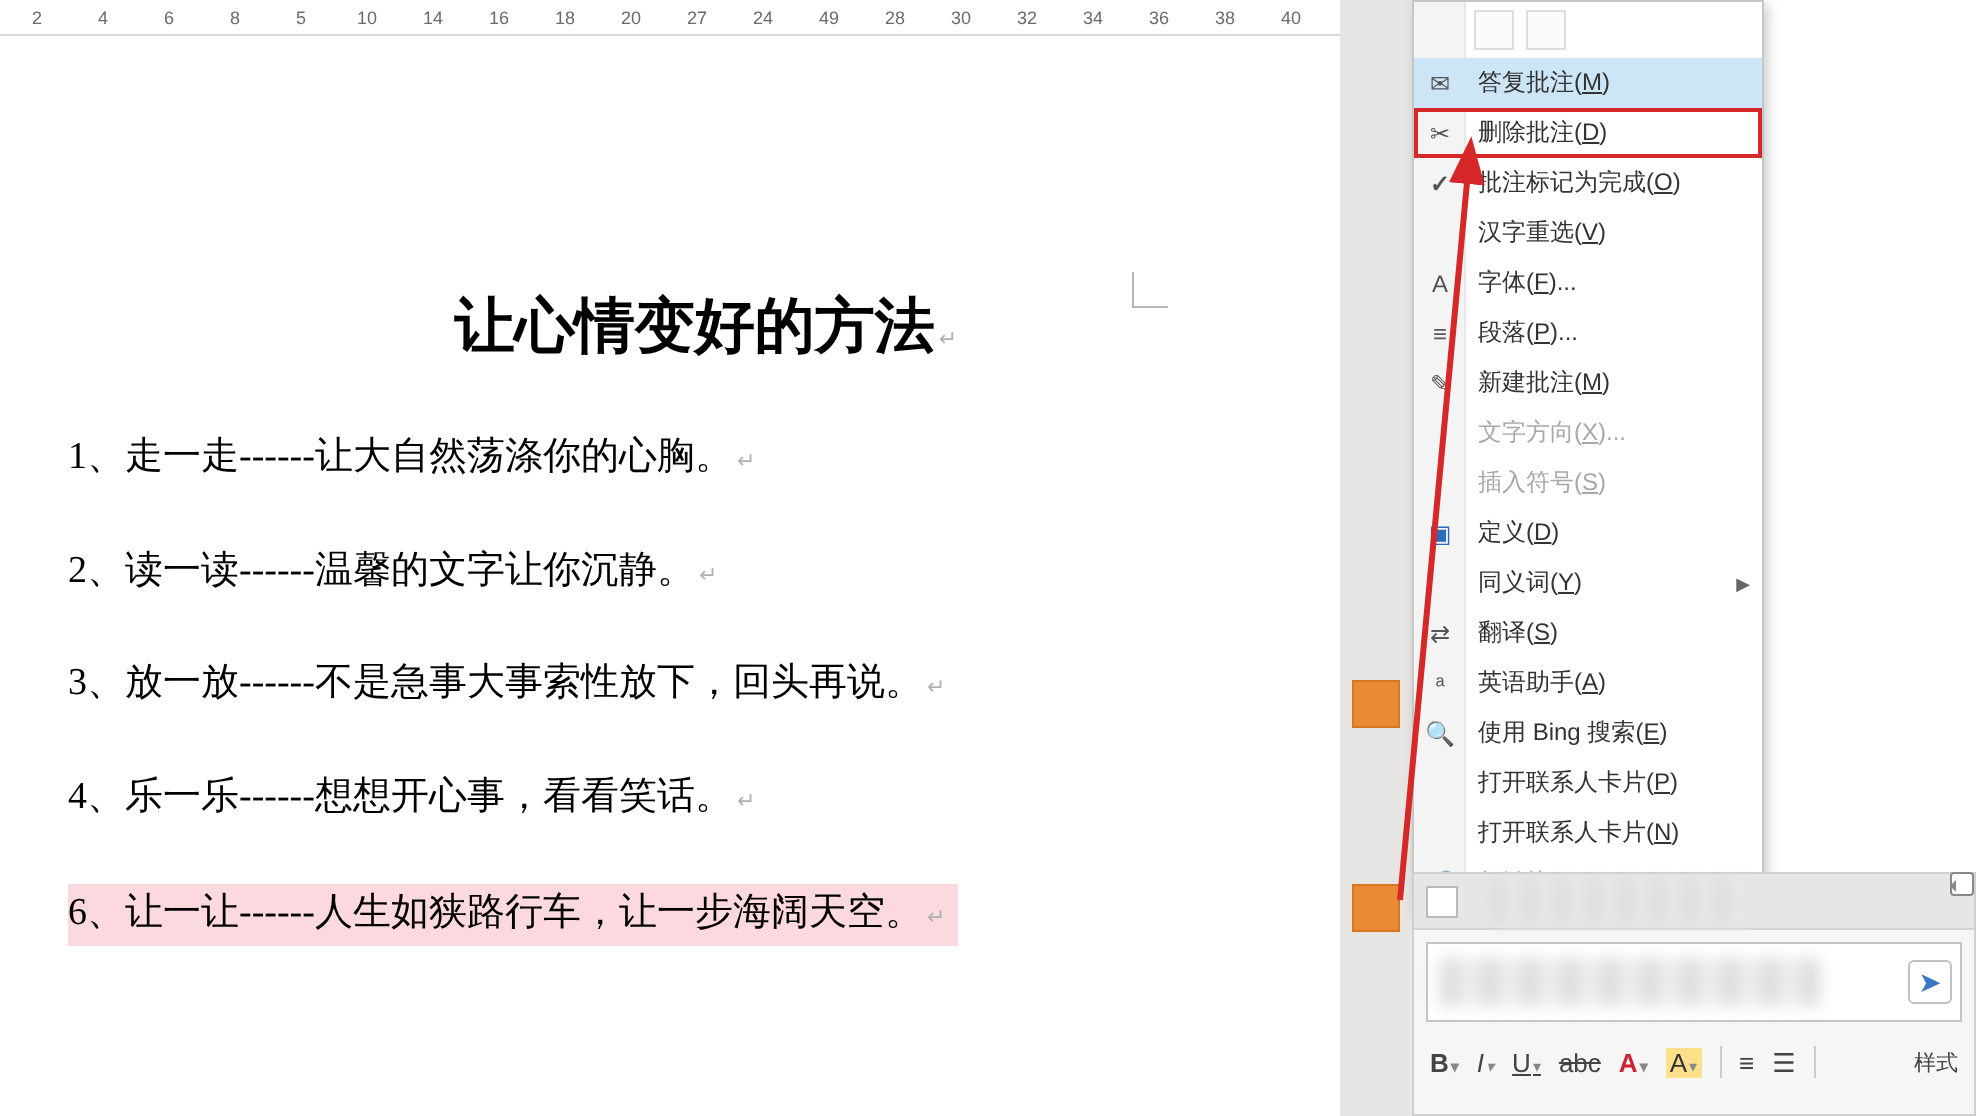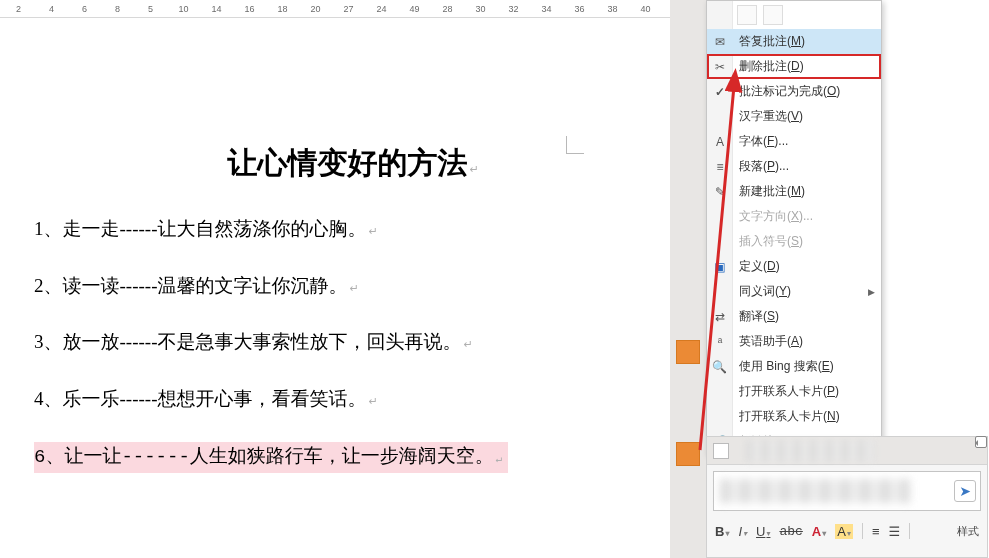--- a/index.html
+++ b/index.html
@@ -24,21 +24,21 @@
   .doc-title {
     font-family: SimSun, KaiTi, serif; font-size: 30px; font-weight: bold;
     text-align: center; margin: 95px auto 32px; width: 520px; color: #000;
   }
   .doc-title::after { content:"↵"; font-size:11px; color:#b0b0b0; font-weight:normal; margin-left:2px;}
   .line {
     font-family: SimSun, serif; font-size: 19px; color: #000;
     margin: 0 0 30px 8px; line-height: 1.4;
   }
   .line .ret { font-size: 11px; color: #b0b0b0; margin-left:2px;}
-  .line.hl { background: #fbd9df; display:inline-block; padding:2px 6px 2px 0;font-family:Liberation Mono, monospace;}
+  .line.hl { background: #fbd9df; display:inline-block; padding:2px 6px 2px 0;}
   .hl-wrap { margin: 0 0 30px 0;}
   
   .right-col {
     position: absolute; top: 0; left: 670px; width: 319px; height: 558px;
     background: #fff;
   }
   .gray-strip {
     position: absolute; top: 0; left: 0; width: 36px; height: 558px;
     background: #e8e6e4;
   }
@@ -101,21 +101,21 @@
     filter:blur(4px); opacity:.85;}
   .annot-text .send { position:absolute; right:4px; top:8px; width:22px; height:22px;
     border-radius:3px; background:#fff; border:1px solid #c0c0c0; color:#3a78c4;
     font-size:14px; display:flex; align-items:center; justify-content:center;}
   .fmt-bar {
     height:28px; display:flex; align-items:center; gap:9px;
     padding:0 8px; font-size:13px; color:#444;
   }
   .fmt-bar .b { font-weight:bold; }
   .fmt-bar .i { font-style:italic; }
-  .fmt-bar .s { text-decoration:line-through;font-family:Liberation Mono, monospace;}
+  .fmt-bar .s { text-decoration:line-through;}
   .fmt-bar .uu { text-decoration:underline;}
   .fmt-bar .Aa { color:#c23; font-weight:bold;}
   .fmt-bar .Ab { color:#333; background:#ffe08a; padding:0 2px;}
   .fmt-bar .sep { width:1px; height:16px; background:#ccc;}
   .fmt-bar .last { margin-left:auto; font-size:11px;}
   .fmt-bar .drop::after{content:"▾"; font-size:8px; margin-left:1px; color:#888;}
   
   .side-bubble {
     position:absolute; top:436px; left:975px; width:12px; height:12px;
     border:1px solid #888; border-radius:2px; background:#fff;

